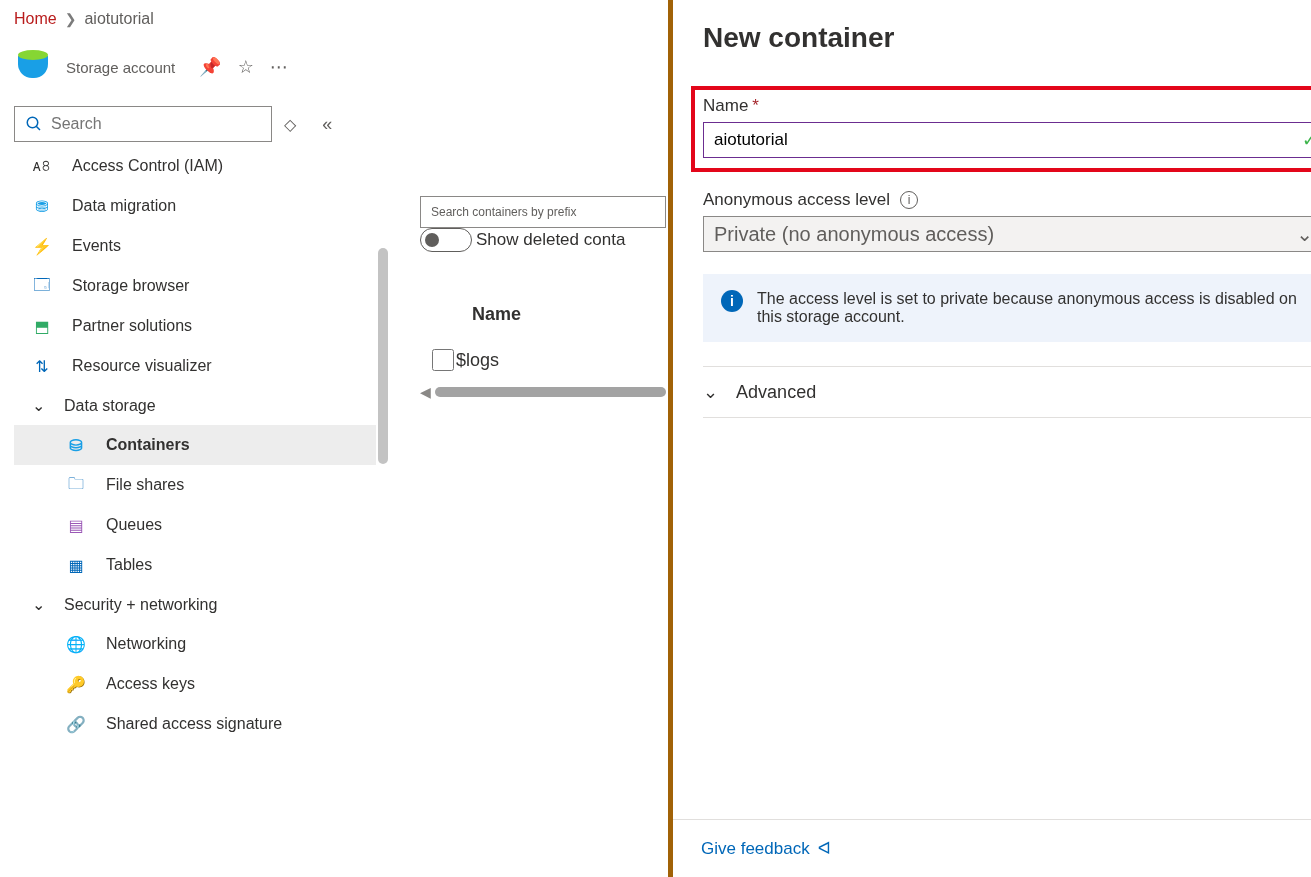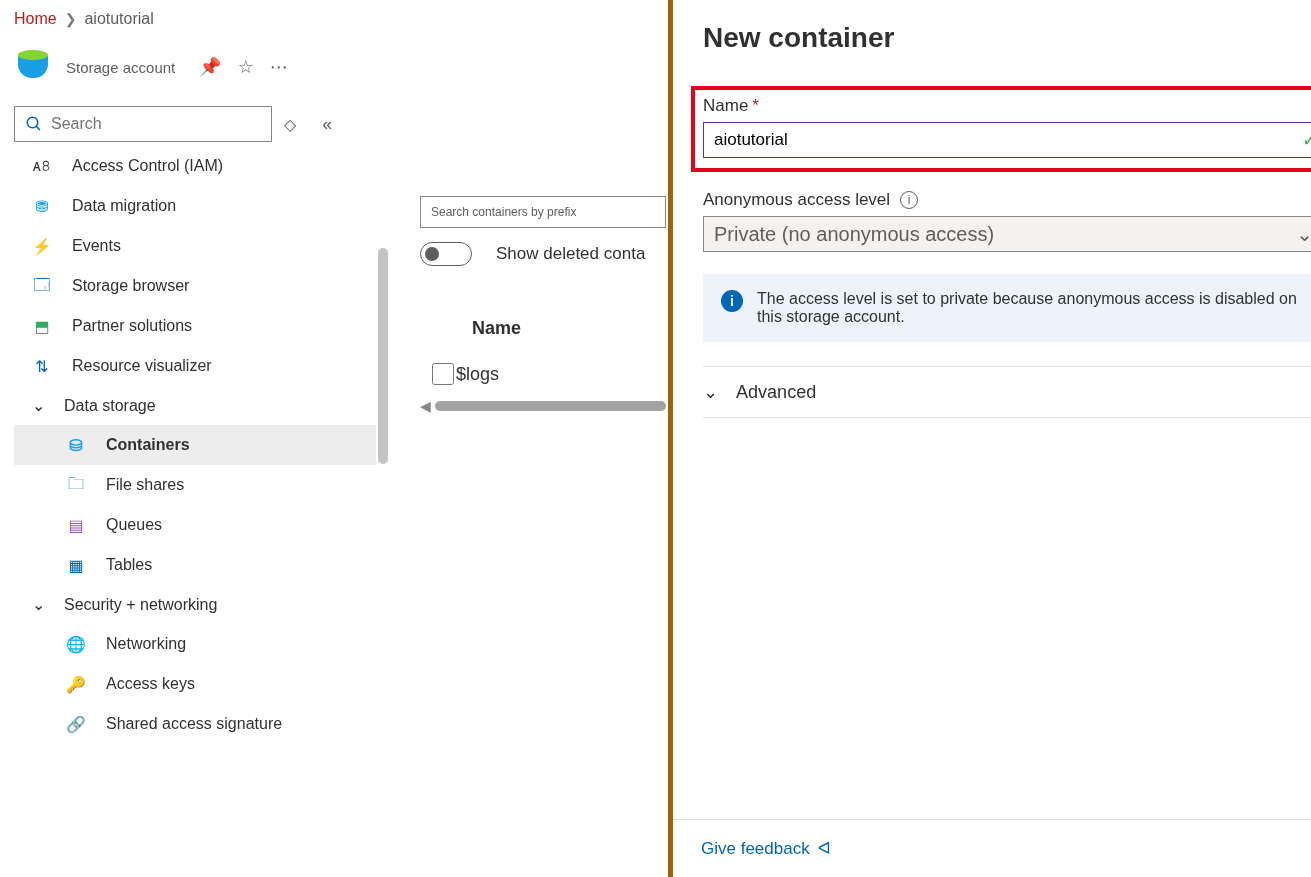--- a/index.html
+++ b/index.html
@@ -36,21 +36,21 @@
   .sidebar-item.section { gap:16px; padding-left:18px; font-weight:400; }
   .sidebar-item.section .chev { width:16px; }
   .sidebar-item.selected { background:#ededed; font-weight:600; }
   .sidebar-icon { width:20px; height:20px; display:flex; align-items:center; justify-content:center; }
 
   .scrollbar { width:14px; position:relative; }
   .scrollbar .thumb { position:absolute; left:2px; top:102px; width:10px; height:216px; background:#c3c3c3; border-radius:5px; }
 
   .container-list { position:absolute; left:420px; top:196px; width:246px; }
   .prefix-search { border:1px solid #8a8886; padding:8px 10px; font-size:12px; color:#605e5c; }
-  .toggle-row { display:flex; align-items:center; gap:24px; margin-top:14px; }
+  .toggle-row { display:flex; align-items:center; gap:4px; margin-top:0; }
   .toggle { width:52px; height:24px; border:1px solid #605e5c; border-radius:12px; position:relative; }
   .toggle .knob { position:absolute; left:4px; top:4px; width:14px; height:14px; background:#605e5c; border-radius:50%; }
   .toggle-label { font-size:17px; }
 
   .table { margin-top:44px; }
   .table-header { font-weight:600; font-size:18px; padding:8px 0 18px 52px; }
   .table-row { display:flex; align-items:center; gap:2px; padding:6px 12px; font-size:18px; }
   .table-row input[type=checkbox] { width:22px; height:22px; }
   .table-footer-scroll { margin-top:8px; height:14px; display:flex; align-items:center; }
   .table-footer-scroll .arrow { color:#8a8886; font-size:14px; margin-right:4px; }

